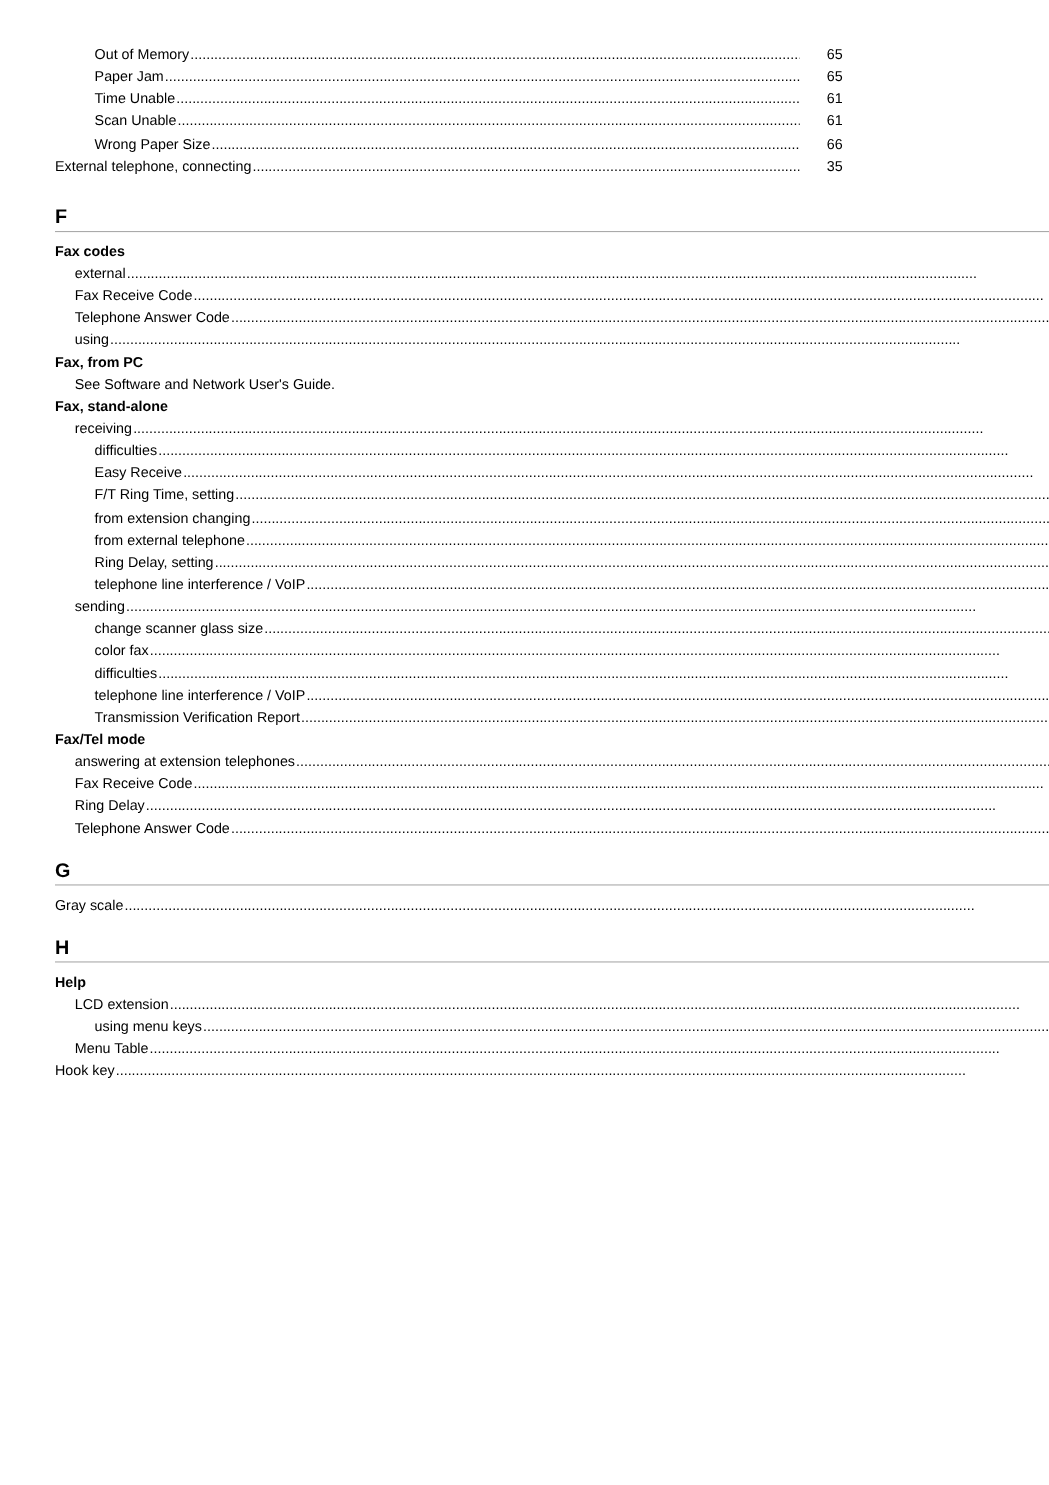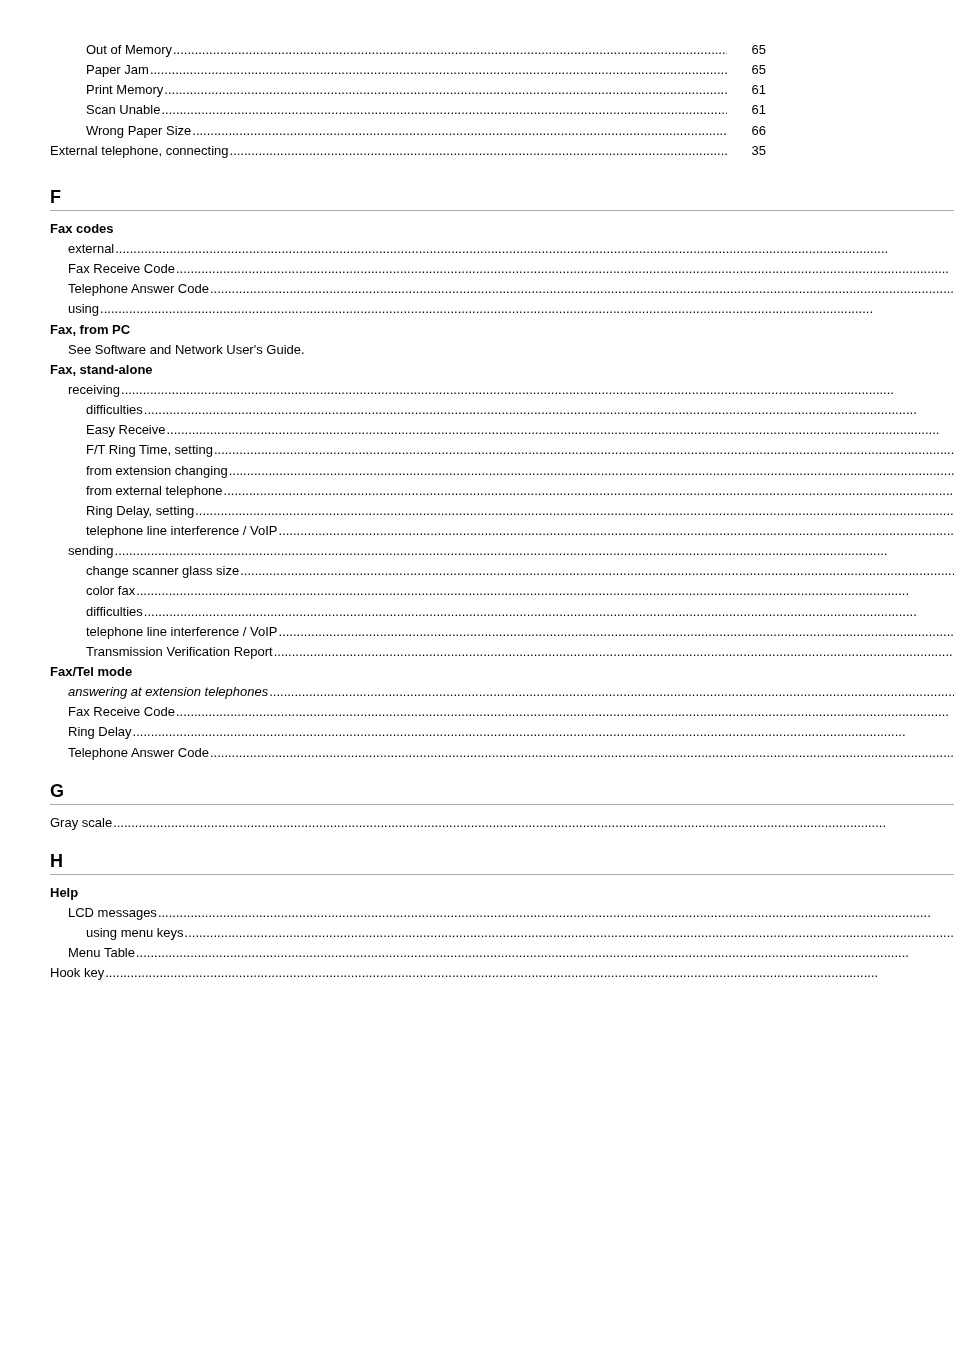--- a/index.html
+++ b/index.html
@@ -120,21 +120,21 @@
       <span class="label" style="padding-left:36px;">Out of Memory </span>
       <span class="dots"></span>
       <span class="pagenum">65</span>
     </div>
     <div class="entry-row">
       <span class="label" style="padding-left:36px;">Paper Jam </span>
       <span class="dots"></span>
       <span class="pagenum">65</span>
     </div>
     <div class="entry-row">
-      <span class="label" style="padding-left:36px;">Print Memory </span>
+      <span class="label" style="padding-left:36px;">Time Unable </span>
       <span class="dots"></span>
       <span class="pagenum">61</span>
     </div>
     <div class="entry-row">
       <span class="label" style="padding-left:36px;">Scan Unable </span>
       <span class="dots"></span>
       <span class="pagenum">61</span>
     </div>
     <div class="entry-row">
       <span class="label" style="padding-left:36px;">Wrong Paper Size </span>
@@ -248,21 +248,21 @@
 
         </div>
         <div class="entry-row">
           <span class="label" style="padding-left:36px;">Transmission Verification Report </span>
           <span class="dots"></span>
 
         </div>
 
         <div class="see-entry"><strong>Fax/Tel mode</strong></div>
         <div class="entry-row">
-          <span class="label" style="padding-left:18px;font-style:italic;">answering at extension telephones </span>
+          <span class="label" style="padding-left:18px;">answering at extension telephones </span>
           <span class="dots"></span>
 
         </div>
         <div class="entry-row">
           <span class="label" style="padding-left:18px;">Fax Receive Code </span>
           <span class="dots"></span>
 
         </div>
         <div class="entry-row">
           <span class="label" style="padding-left:18px;">Ring Delay </span>
@@ -284,21 +284,21 @@
           <span class="dots"></span>
 
         </div>
       </div>
 
       <div class="section">
         <div class="section-header">H</div>
         <hr class="section-divider">
         <div class="see-entry"><strong>Help</strong></div>
         <div class="entry-row">
-          <span class="label" style="padding-left:18px;">LCD messages </span>
+          <span class="label" style="padding-left:18px;">LCD extension </span>
           <span class="dots"></span>
 
         </div>
         <div class="entry-row">
           <span class="label" style="padding-left:36px;">using menu keys </span>
           <span class="dots"></span>
 
         </div>
         <div class="entry-row">
           <span class="label" style="padding-left:18px;">Menu Table </span>

